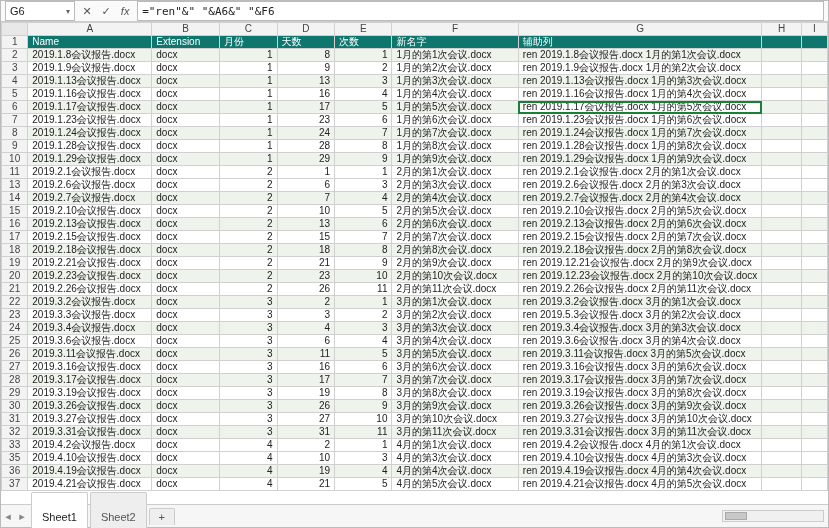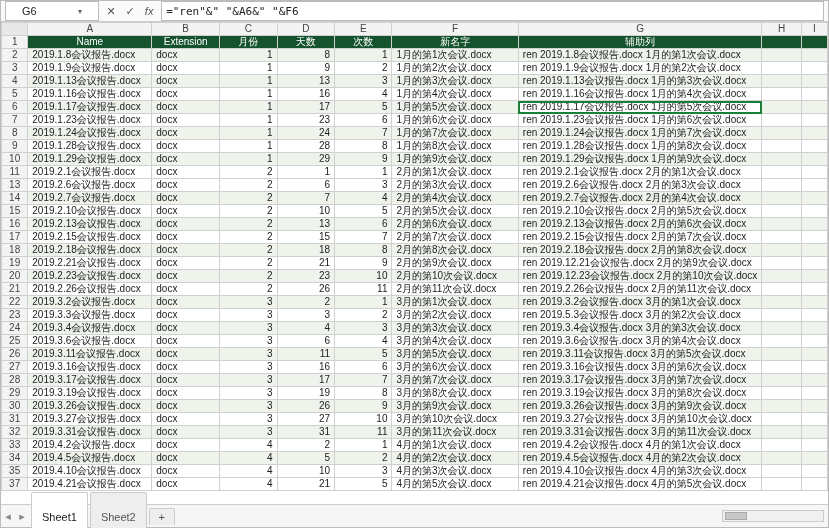--- a/index.html
+++ b/index.html
@@ -1,31 +1,31 @@
 <!DOCTYPE html>
 <html><head>
 <meta charset="utf-8">
 <style>
   html,body{margin:0;padding:0;font-family:"Segoe UI",Arial,sans-serif;font-size:11px;background:#fff;color:#222;overflow:hidden}
   .app{width:829px;height:528px;display:flex;flex-direction:column;border:1px solid #bbb;box-sizing:border-box}
   
   .fbar{height:20px;display:flex;align-items:center;border-bottom:1px solid #ccc;background:#fafafa}
-  .namebox{width:60px;height:18px;border:1px solid #bbb;background:#fff;margin:0 4px;padding:0 16px;display:flex;align-items:center;justify-content:space-between;font-size:11px}
+  .namebox{width:60px;height:18px;border:1px solid #bbb;background:#fff;margin:0 4px;padding:0 4px;display:flex;align-items:center;justify-content:space-between;font-size:11px}
   .chev{font-size:8px;color:#666}
   .fbar .icons span{display:inline-block;width:16px;text-align:center;color:#555;font-size:11px}
   .formula{flex:1;height:18px;border:1px solid #bbb;background:#fff;margin:0 4px;padding:0 4px;display:flex;align-items:center;font-family:Consolas,monospace;font-size:11px;white-space:nowrap;overflow:hidden}
   
   .grid{flex:1;overflow:auto;position:relative}
   table{border-collapse:collapse;table-layout:fixed}
   th,td{border:1px solid #d0d0d0;padding:0 4px;height:12px;line-height:12px;white-space:nowrap;overflow:hidden;font-size:10px}
   th{background:#f3f3f3;font-weight:normal;text-align:center;color:#444}
   th.corner{background:#e8e8e8;width:22px}
   th.rowh{background:#f3f3f3;text-align:center;width:22px;font-weight:normal}
   .colA{width:120px}.colB{width:70px}.colC{width:70px}.colD{width:70px}.colE{width:70px}.colF{width:130px}.colG{width:200px}.colH{width:48px}.colI{width:28px}
-  tr.hdr td{background:#14532d;color:#fff;text-align:center;font-weight:normal}
+  tr.hdr td{background:#0f766e;color:#fff;text-align:left;font-weight:normal}
   tr.even td{background:#eef3ec}
   tr.odd  td{background:#ffffff}
   td.num{text-align:right}
   td.txt{text-align:left}
   .sel{outline:2px solid #1a7f37;outline-offset:-2px;background:#fff!important}
   
   .tabs{height:22px;display:flex;align-items:center;border-top:1px solid #ccc;background:#f6f6f6;font-size:11px}
   .tabs .nav{width:14px;text-align:center;color:#888}
   .tab{padding:18px 10px;border:1px solid #ccc;border-bottom:none;background:#fff;margin-left:2px;border-radius:2px 2px 0 0;cursor:pointer}
   .tab.inactive{background:#eee;color:#555}
@@ -448,41 +448,41 @@
             <td class="txt">2019.4.2会议报告.docx</td>
             <td class="txt">docx</td>
             <td class="num">4</td>
             <td class="num">2</td>
             <td class="num">1</td>
             <td class="txt">4月的第1次会议.docx</td>
             <td class="txt">ren 2019.4.2会议报告.docx 4月的第1次会议.docx</td>
             <td></td>
             <td></td>
           </tr>
-          <tr class="even">
-            <th class="rowh">34</th>
-            <td class="txt">2019.4.5会议报告.docx</td>
-            <td class="txt">docx</td>
-            <td class="num">4</td>
-            <td class="num">5</td>
-            <td class="num">2</td>
-            <td class="txt">4月的第2次会议.docx</td>
-            <td class="txt">ren 2019.4.5会议报告.docx 4月的第2次会议.docx</td>
-            <td></td>
-            <td></td>
-          </tr>
           <tr class="odd">
             <th class="rowh">35</th>
             <td class="txt">2019.4.10会议报告.docx</td>
             <td class="txt">docx</td>
             <td class="num">4</td>
             <td class="num">10</td>
             <td class="num">3</td>
             <td class="txt">4月的第3次会议.docx</td>
             <td class="txt">ren 2019.4.10会议报告.docx 4月的第3次会议.docx</td>
+            <td></td>
+            <td></td>
+          </tr>
+          <tr class="even">
+            <th class="rowh">36</th>
+            <td class="txt">2019.4.19会议报告.docx</td>
+            <td class="txt">docx</td>
+            <td class="num">4</td>
+            <td class="num">19</td>
+            <td class="num">4</td>
+            <td class="txt">4月的第4次会议.docx</td>
+            <td class="txt">ren 2019.4.19会议报告.docx 4月的第4次会议.docx</td>
             <td></td>
             <td></td>
           </tr>
           <tr class="odd">
             <th class="rowh">37</th>
             <td class="txt">2019.4.21会议报告.docx</td>
             <td class="txt">docx</td>
             <td class="num">4</td>
             <td class="num">21</td>
             <td class="num">5</td>

